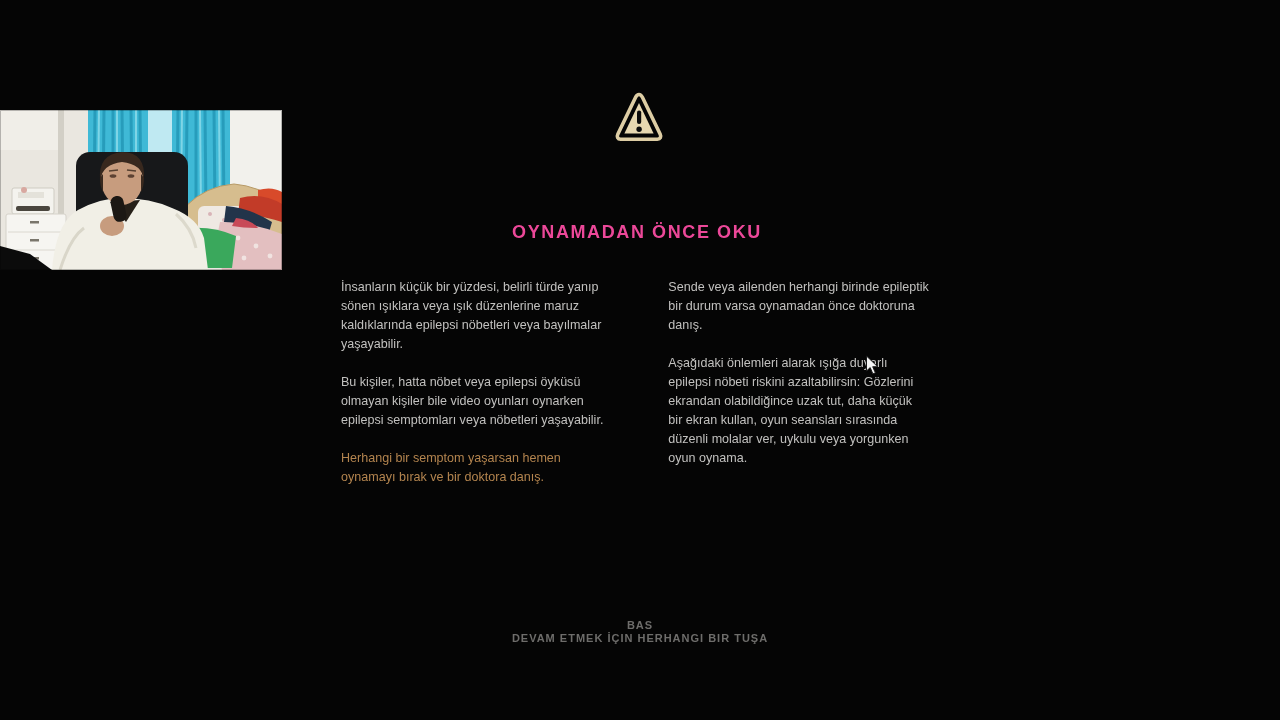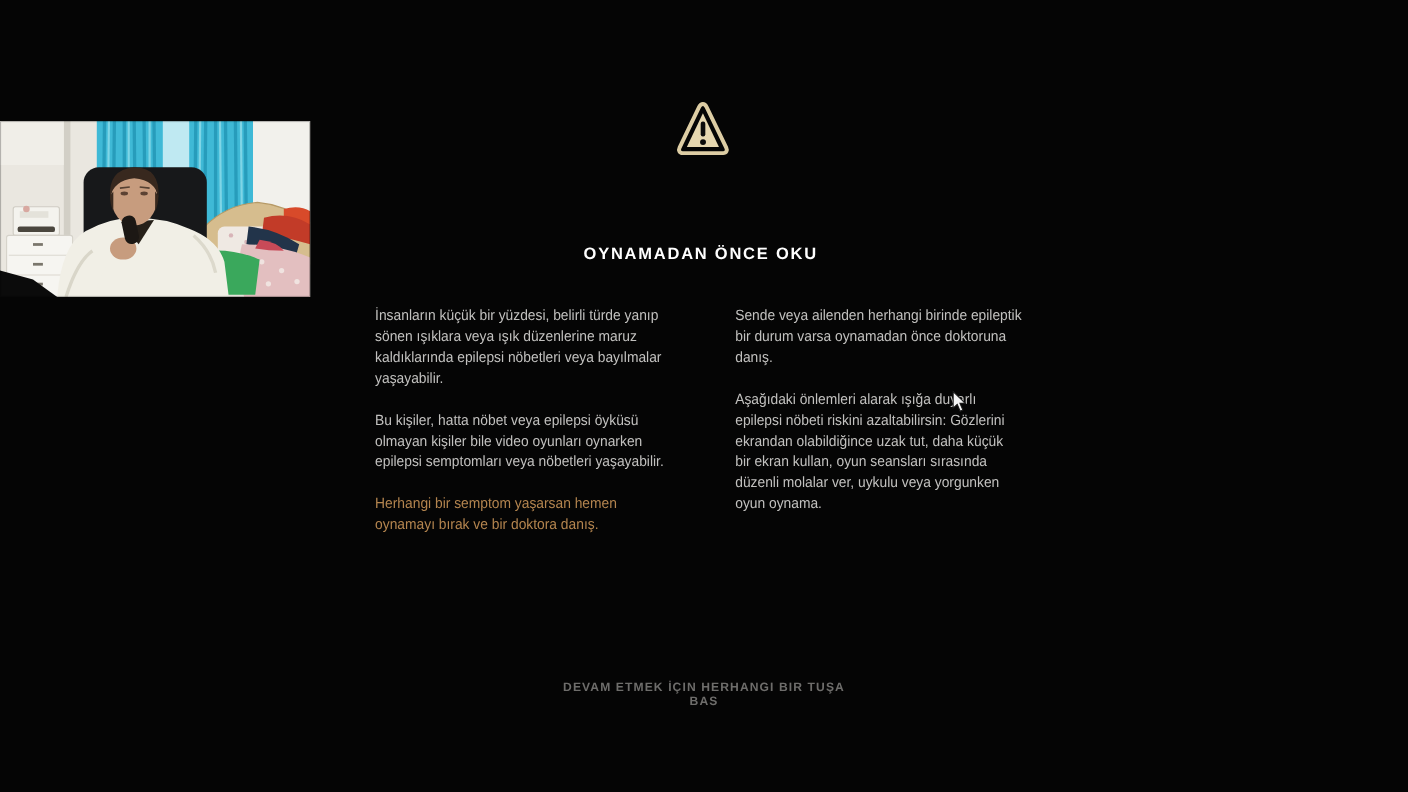--- a/index.html
+++ b/index.html
@@ -23,23 +23,23 @@
   .title {
     position: absolute; left: 0; top: 196px;
     width: 1274px; text-align: center;
     font-size: 20px; font-weight: 700;
     letter-spacing: 1.2px;
     color: #d9d7d4;
   }
   .subtitle {
     position: absolute; left: 0; top: 222px;
     width: 1274px; text-align: center;
-    font-size: 15px; font-weight: 700;
+    font-size: 18px; font-weight: 700;
     letter-spacing: 1.6px;
-    color: #ffffff;
+    color: #ec4899;
   }
   
   .cols {
     position: absolute; left: 341px; top: 277px;
     width: 632px;
     display: flex;
     transform: scaleX(0.93);
     transform-origin: 0 0;
   }
   .col { font-size: 13.5px; line-height: 19px; color: #c2c1bf; }
@@ -89,22 +89,22 @@
       <p>Bu kişiler, hatta nöbet veya epilepsi öyküsü olmayan kişiler bile video oyunları oynarken epilepsi semptomları veya nöbetleri yaşayabilir.</p>
       <p class="gold">Herhangi bir semptom yaşarsan hemen oynamayı bırak ve bir doktora danış.</p>
     </div>
     <div class="col right">
       <p>Sende veya ailenden herhangi birinde epileptik bir durum varsa oynamadan önce doktoruna danış.</p>
       <p>Aşağıdaki önlemleri alarak ışığa duyarlı epilepsi nöbeti riskini azaltabilirsin: Gözlerini ekrandan olabildiğince uzak tut, daha küçük bir ekran kullan, oyun seansları sırasında düzenli molalar ver, uykulu veya yorgunken oyun oynama.</p>
     </div>
   </div>
 
   <div class="continue">
+    <div>BAS</div>
     <div>DEVAM ETMEK İÇIN HERHANGI BIR TUŞA</div>
-    <div>BAS</div>
   </div>
 
   <div class="webcam">
     <svg width="282" height="160" viewBox="0 0 282 160">
 
       <rect x="0" y="0" width="282" height="160" fill="#eae7e0"></rect>
       <rect x="228" y="0" width="54" height="160" fill="#f2f1ec"></rect>
       <rect x="58" y="0" width="6" height="120" fill="#d2cfc6"></rect>
       <rect x="0" y="0" width="58" height="40" fill="#f0eee8"></rect>
 

